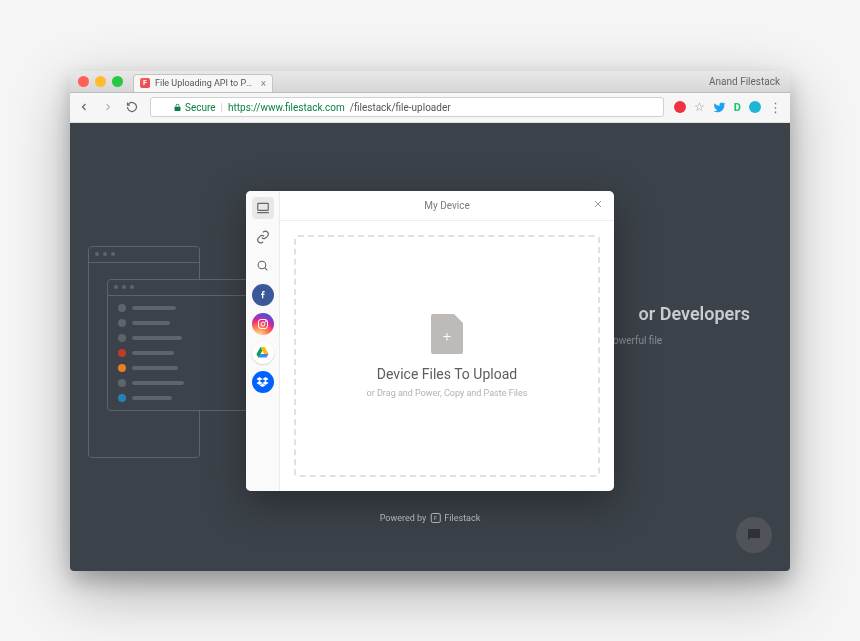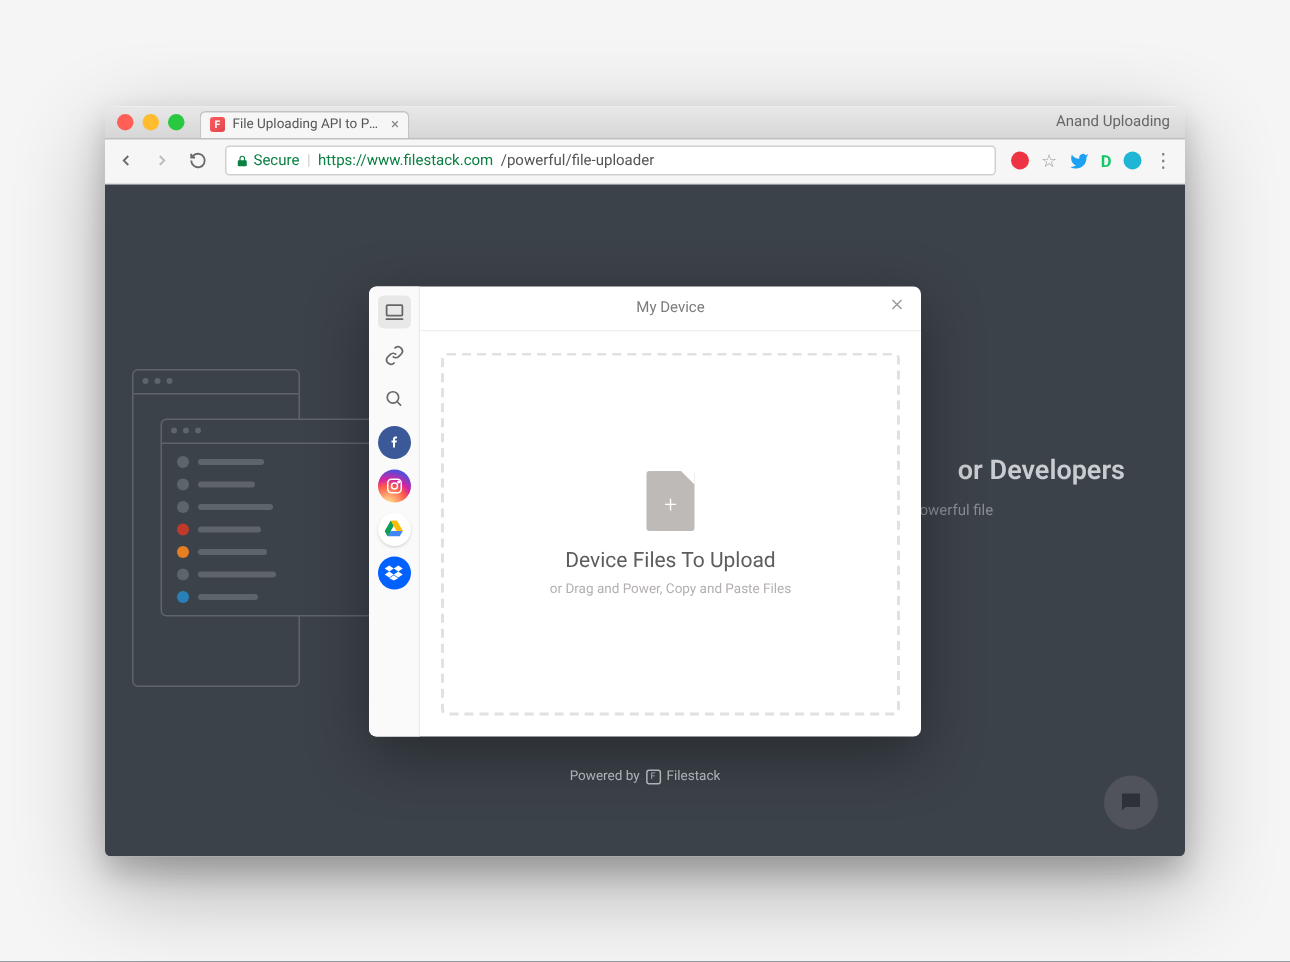--- a/index.html
+++ b/index.html
@@ -11,21 +11,21 @@
 .tl.r{background:#ff5f57}.tl.y{background:#febc2e}.tl.g{background:#28c840}
 .tab-strip{display:flex;align-items:flex-end;margin-left:10px;height:100%}
 .browser-tab{background:#f6f6f6;border:1px solid #c4c4c4;border-bottom:none;border-radius:4px 4px 0 0;height:18px;display:flex;align-items:center;padding:0 6px;gap:5px;font-size:9px;color:#555;max-width:140px}
 .tab-favicon{width:10px;height:10px;border-radius:2px;background:linear-gradient(135deg,#ff5a5f,#e0484d);display:flex;align-items:center;justify-content:center;color:#fff;font-size:7px;font-weight:700}
 .tab-text{white-space:nowrap;overflow:hidden;text-overflow:ellipsis;flex:1}
 .tab-close{font-size:10px;color:#888}
 .user-label{position:absolute;right:10px;font-size:10px;color:#666}
 .addrbar{height:30px;background:#f6f6f6;border-bottom:1px solid #e0e0e0;display:flex;align-items:center;padding:0 8px;gap:10px}
 .nav-btn{color:#7a7a7a;font-size:13px;width:14px;text-align:center;cursor:pointer}
 .nav-btn svg{display:block}
-.omnibox{flex:1;height:20px;border:1px solid #d0d0d0;border-radius:3px;display:flex;align-items:center;padding:0 6px;gap:5px;font-size:10px;color:#333;background:#fff}
+.omnibox{flex:1;height:20px;border:1px solid #d0d0d0;border-radius:3px;display:flex;align-items:center;padding:0 22px;gap:5px;font-size:10px;color:#333;background:#fff}
 .secure{color:#0b8043;display:flex;align-items:center;gap:3px}
 .secure svg{display:block}
 .url-schema{color:#0b8043}
 .url-rest{color:#555}
 .ext-icons{display:flex;align-items:center;gap:8px}
 .ext-icons span,.ext-icons svg{display:block}
 .page{flex:1;background:#3c4249;position:relative;overflow:hidden}
 .bg-headline{position:absolute;right:40px;top:180px;color:#c9ccd0;font-size:18px;font-weight:600}
 .bg-sub{position:absolute;right:40px;top:210px;color:#888e95;font-size:10px;width:280px;line-height:1.5}
 .bg-mock{position:absolute;left:18px;top:123px;width:112px;height:212px;border:1.5px solid #5e646b;border-radius:4px}
@@ -66,21 +66,21 @@
       <div class="tl y"></div>
       <div class="tl g"></div>
     </div>
     <div class="tab-strip">
       <div class="browser-tab">
         <div class="tab-favicon">F</div>
         <span class="tab-text">File Uploading API to Power Yo</span>
         <span class="tab-close">×</span>
       </div>
     </div>
-    <div class="user-label">Anand Uploading</div>
+    <div class="user-label">Anand Filestack</div>
   </div>
 
   <div class="addrbar">
     <div class="nav-btn">
       <svg width="12" height="12" viewBox="0 0 24 24" fill="none" stroke="#6a6a6a" stroke-width="2.5">
           <path d="M15 18l-6-6 6-6"></path>
         </svg>
     </div>
     <div class="nav-btn">
       <svg width="12" height="12" viewBox="0 0 24 24" fill="none" stroke="#bbb" stroke-width="2.5">
@@ -95,21 +95,21 @@
     </div>
     <div class="omnibox">
       <span class="secure">
         <svg width="9" height="9" viewBox="0 0 24 24" fill="#0b8043">
             <path d="M12 2a5 5 0 0 0-5 5v3H6a2 2 0 0 0-2 2v7a2 2 0 0 0 2 2h12a2 2 0 0 0 2-2v-7a2 2 0 0 0-2-2h-1V7a5 5 0 0 0-5-5zm-3 5a3 3 0 1 1 6 0v3H9z"></path>
           </svg>
         <span>Secure</span>
       </span>
       <span style="color:#ccc">|</span>
       <span class="url-schema">https://www.filestack.com</span>
-        <span class="url-rest">/powerful/file-uploader</span>
+        <span class="url-rest">/filestack/file-uploader</span>
     </div>
     <div class="ext-icons">
       <span style="width:12px;height:12px;border-radius:50%;background:#e34;display:inline-block"></span>
       <span style="color:#999;font-size:12px">☆</span>
       <svg width="13" height="13" viewBox="0 0 24 24" fill="#1DA1F2">
           <path d="M23 3a10.9 10.9 0 0 1-3.14 1.53A4.48 4.48 0 0 0 12 8v1A10.66 10.66 0 0 1 3 4s-4 9 5 13a11.64 11.64 0 0 1-7 2c9 5 20 0 20-11.5a4.5 4.5 0 0 0-.08-.83A7.72 7.72 0 0 0 23 3z"></path>
         </svg>
       <span style="color:#14c767;font-size:11px;font-weight:700">D</span>
       <span style="width:12px;height:12px;border-radius:50%;background:#1fb6d6;display:inline-block"></span>
       <span style="color:#777;font-size:13px">⋮</span>

